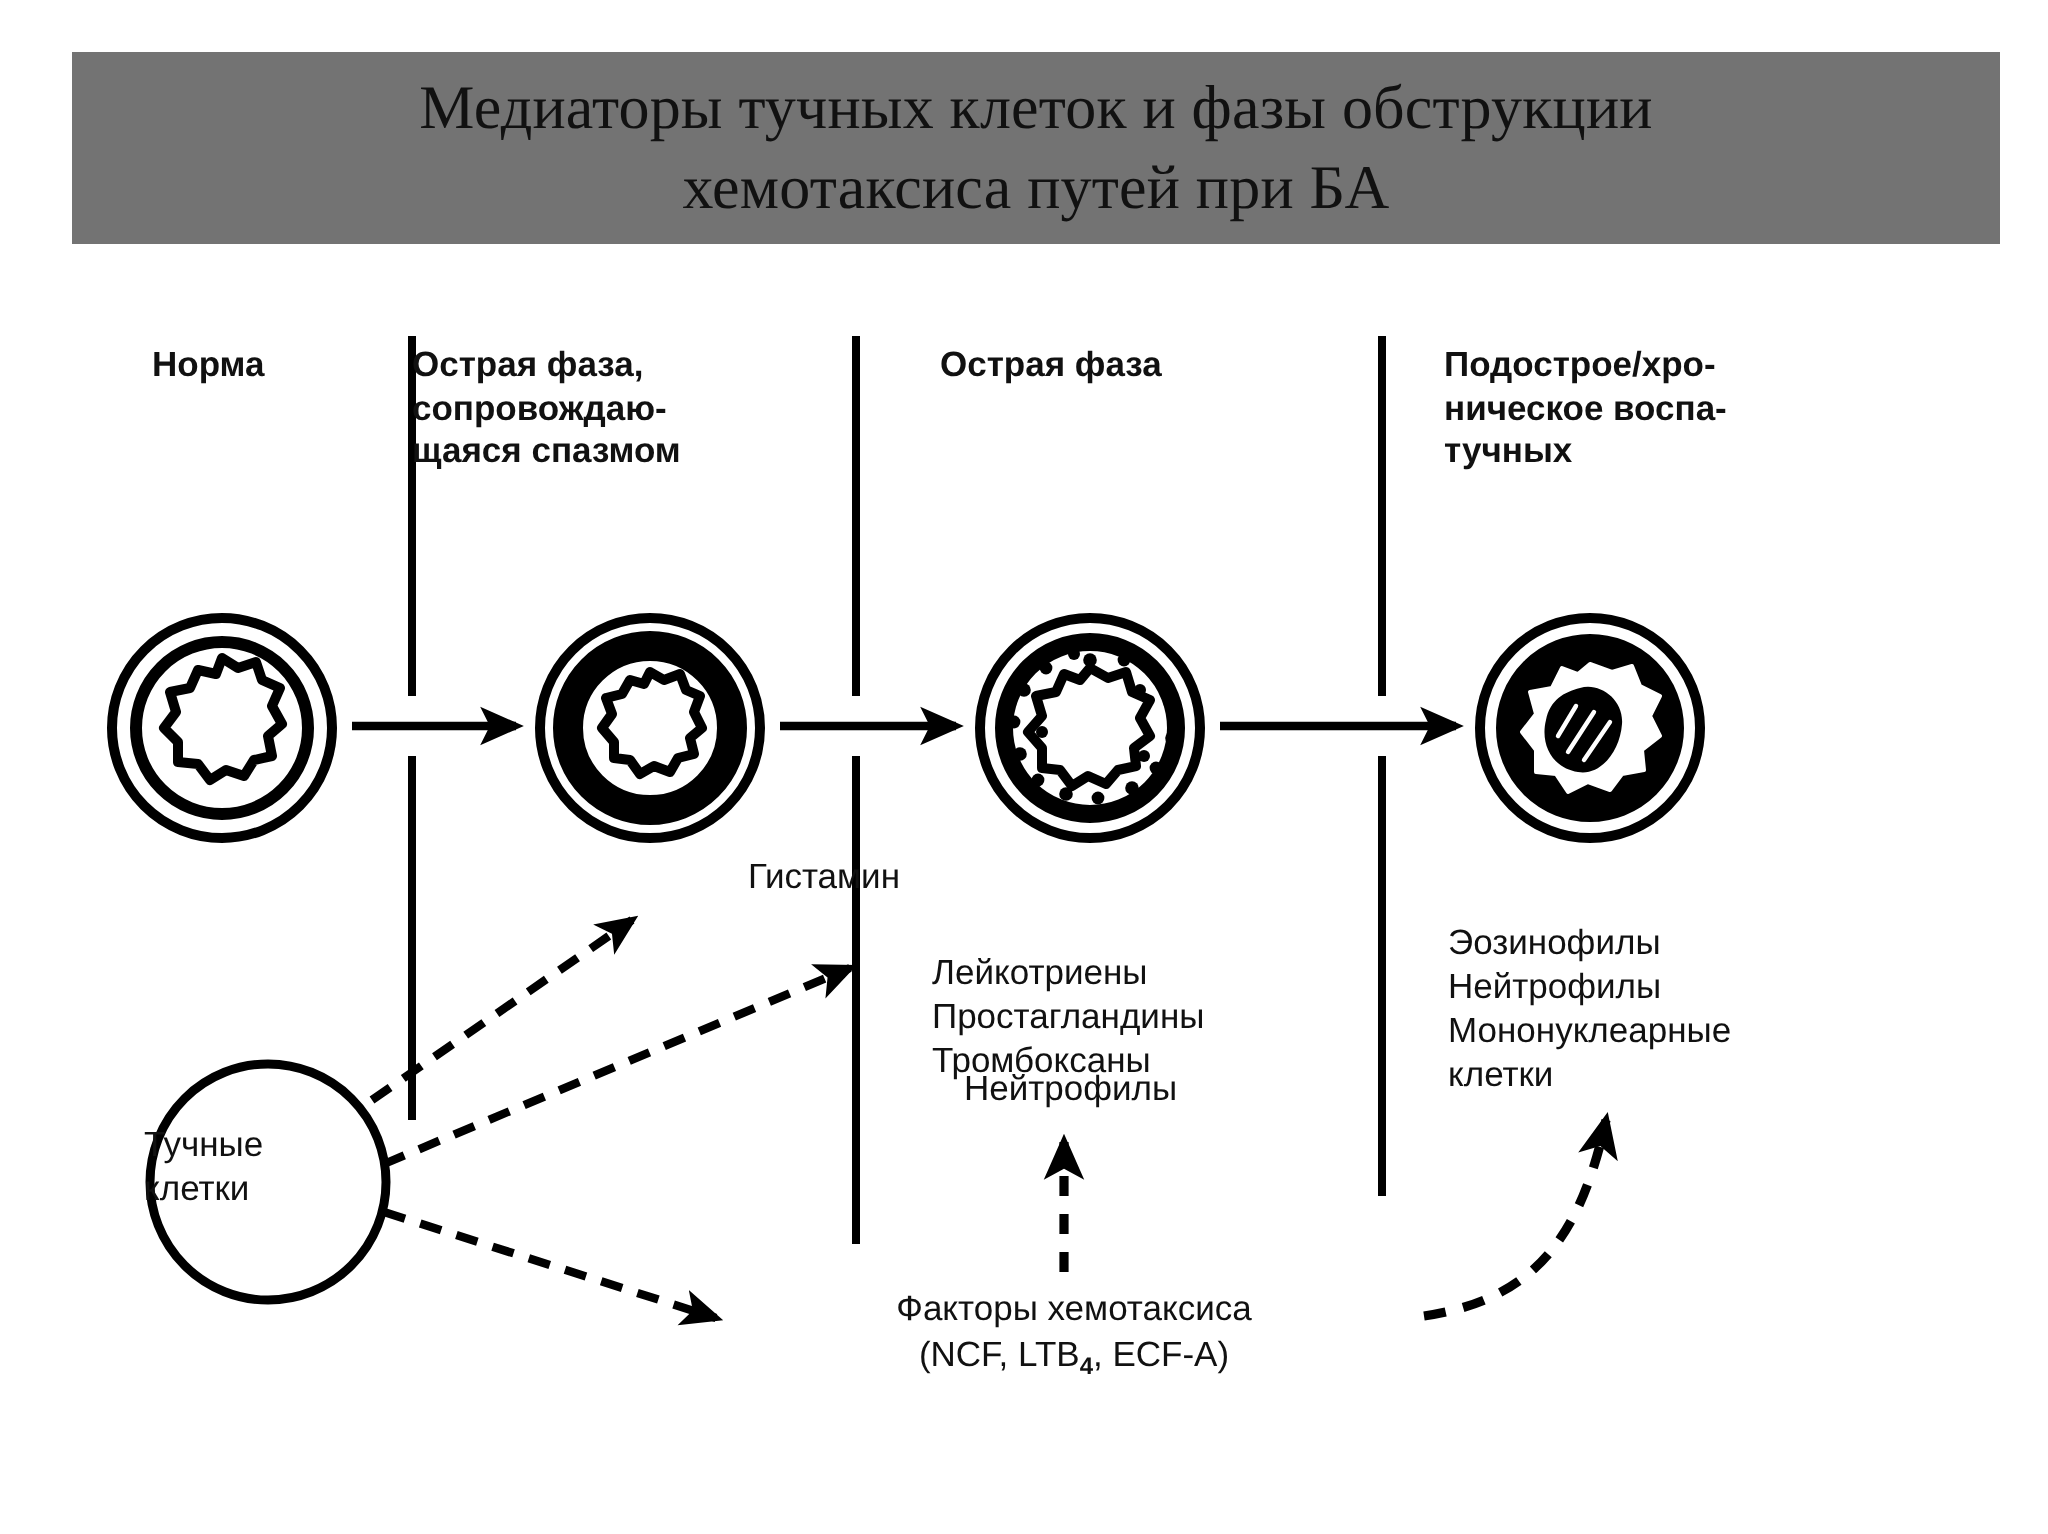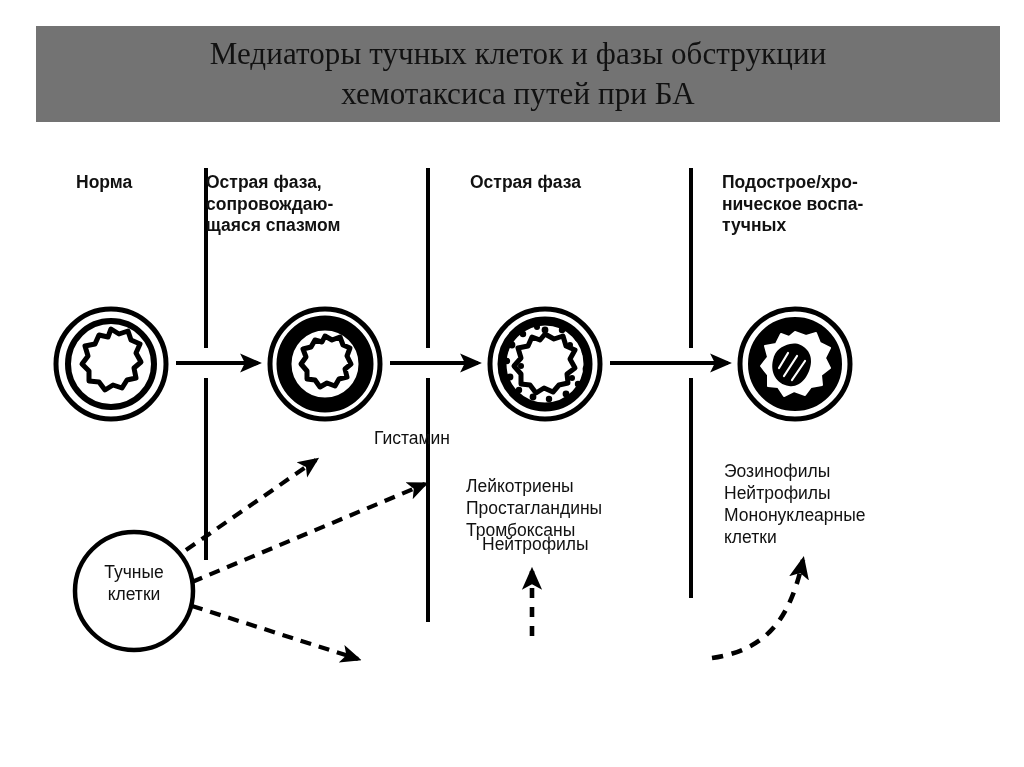--- a/index.html
+++ b/index.html
@@ -78,21 +78,21 @@
   #lbl-late-meds  { left: 466px; top: 427px; width: 240px; margin-top: 48px; }
   #lbl-neutro     { left: 482px; top: 533px; width: 200px; }
   #lbl-chronic-cells { left: 724px; top: 427px; width: 250px; margin-top: 33px; }
 
   
   #mastcell-label {
     position: absolute;
     left: 72px;
     top: 562px;
     width: 124px;
-    text-align: center;
+    text-align: left;
     font-family: "Liberation Sans", sans-serif;
     font-size: 17.5px;
     line-height: 1.24;
     color: #111111;
     white-space: pre-line;
   }
 
   
   #chemo-block {
     position: absolute;
@@ -247,13 +247,15 @@
 <div class="med-label" id="lbl-neutro">Нейтрофилы</div>
 <div class="med-label" id="lbl-chronic-cells">Эозинофилы
 Нейтрофилы
 Мононуклеарные
 клетки</div>
 
 <div id="mastcell-label">Тучные
 клетки</div>
 
 <div id="chemo-block">
+  <div>Факторы хемотаксиса</div>
+  <div id="chemo-formula"><span>(NCF, LTB</span><sub>4</sub><span>, ECF-A)</span></div>
 </div>
 
 </body></html>

